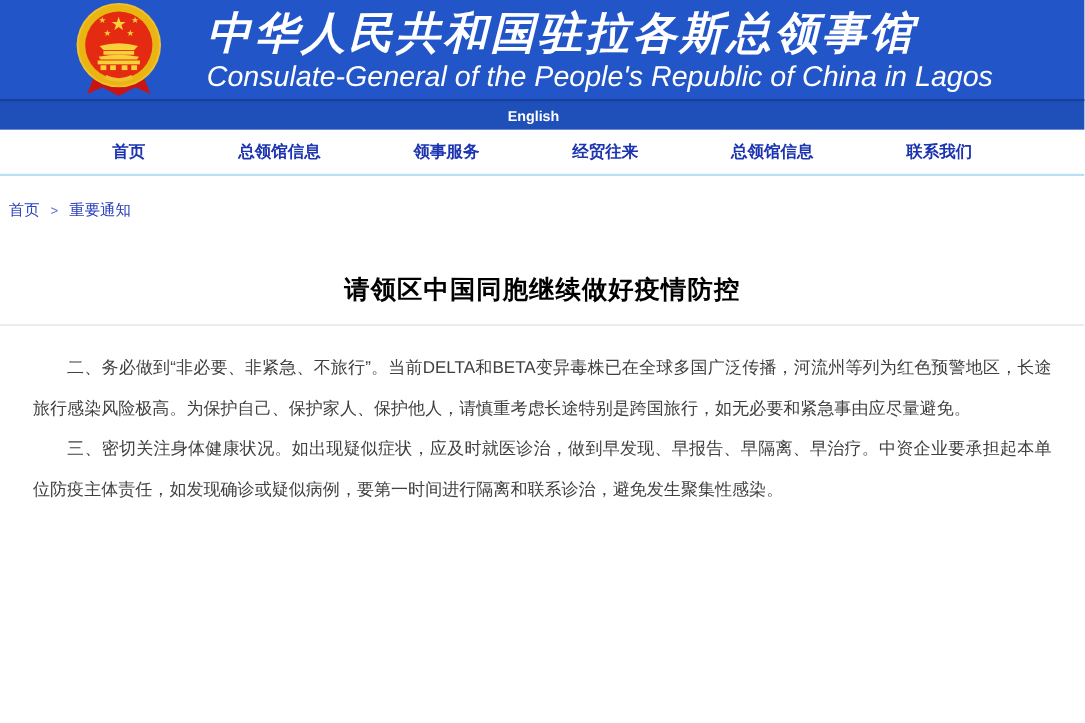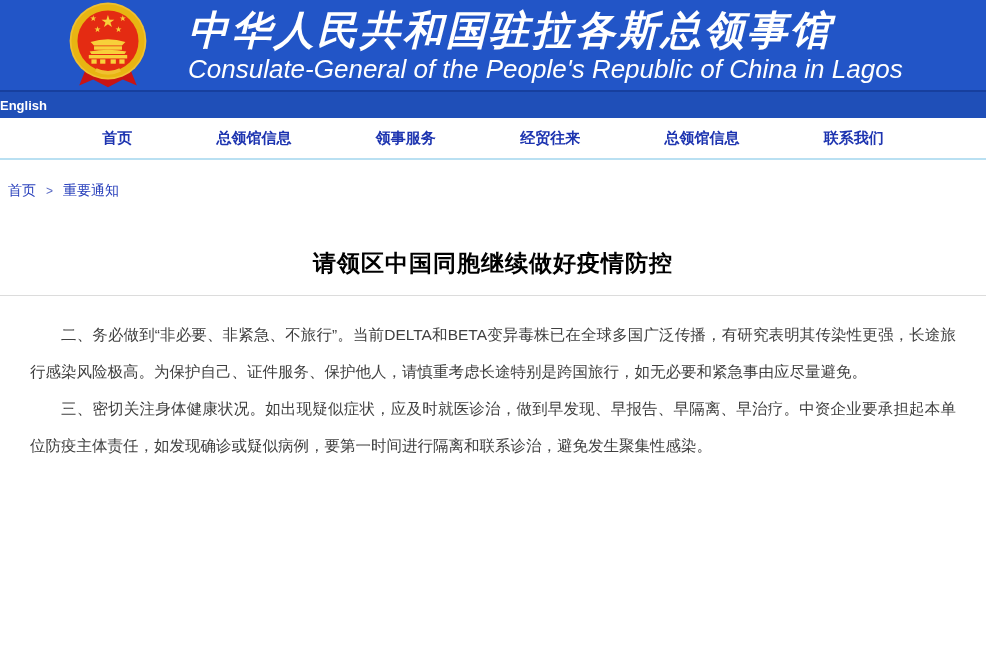--- a/index.html
+++ b/index.html
@@ -44,21 +44,21 @@
     margin-top: 2px;
     font-weight: normal;
   }
 
   
   .lang-bar {
     background: #1f4fb8;
     border-top: 2px solid #173f9e;
     height: 28px;
     display: flex;
-    justify-content: flex-start;
+    justify-content: center;
     align-items: center;
     padding-right: 16px;
   }
   .lang-link {
     color: #ffffff;
     font-size: 13px;
     font-weight: bold;
     text-decoration: none;
     cursor: pointer;
   }
@@ -179,15 +179,15 @@
   <span class="sep">&gt;</span>
   <span class="crumb">重要通知</span>
 </div>
 
 <div class="article-head">
   <div class="article-title">请领区中国同胞继续做好疫情防控</div>
   <hr class="article-divider">
 </div>
 
 <div class="article-body">
-  <p>二、务必做到“非必要、非紧急、不旅行”。当前DELTA和BETA变异毒株已在全球多国广泛传播，有研究表明其传染性更强，长途旅行感染风险极高。为保护自己、证件服务、保护他人，请慎重考虑长途特别是跨国旅行，如无必要和紧急事由应尽量避免。</p>
+  <p>二、务必做到“非必要、非紧急、不旅行”。当前DELTA和BETA变异毒株已在全球多国广泛传播，河流州等列为红色预警地区，长途旅行感染风险极高。为保护自己、保护家人、保护他人，请慎重考虑长途特别是跨国旅行，如无必要和紧急事由应尽量避免。</p>
   <p>三、密切关注身体健康状况。如出现疑似症状，应及时就医诊治，做到早发现、早报告、早隔离、早治疗。中资企业要承担起本单位防疫主体责任，如发现确诊或疑似病例，要第一时间进行隔离和联系诊治，避免发生聚集性感染。</p>
 </div>
 
 </body></html>

